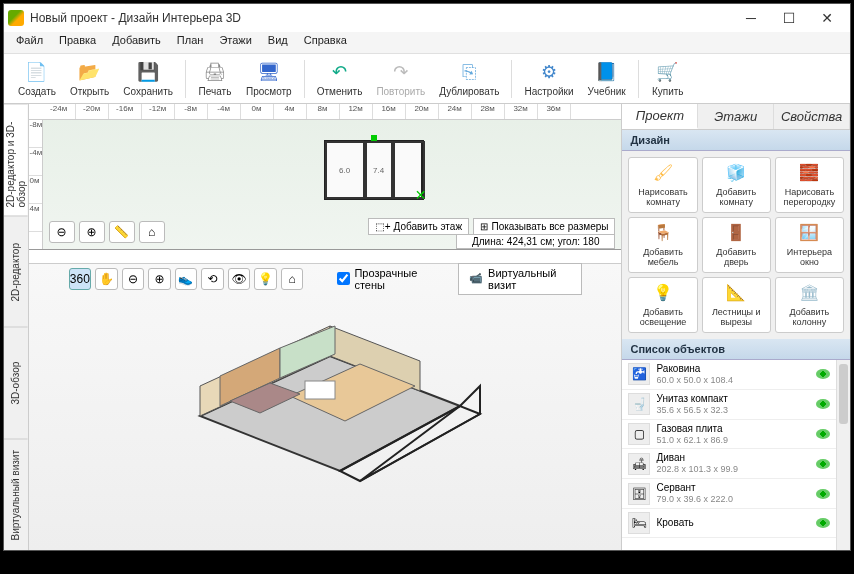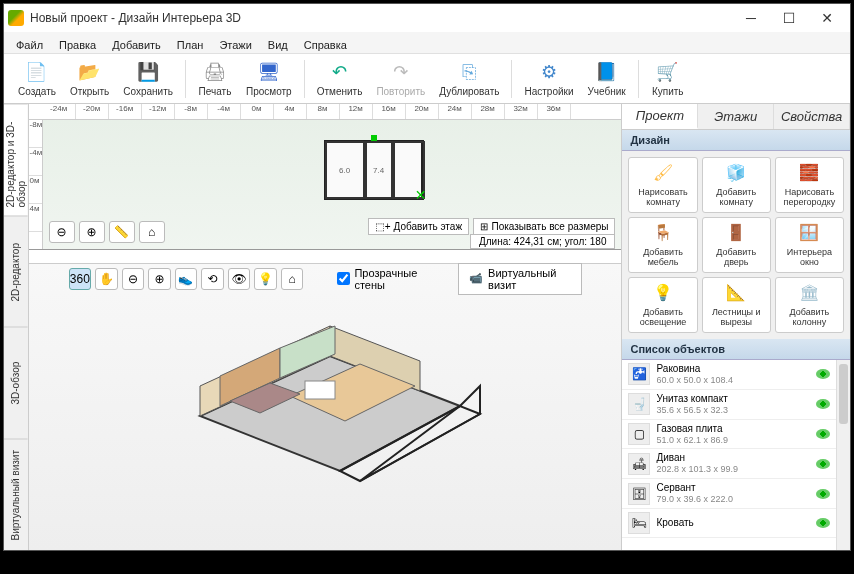--- a/index.html
+++ b/index.html
@@ -2,21 +2,21 @@
 <html><head>
 <meta charset="utf-8">
 <style>
 * { box-sizing: border-box; margin: 0; padding: 0; font-family: "Segoe UI", Tahoma, sans-serif; }
 body { background: #000; padding: 3px; width: 854px; height: 574px; overflow: hidden; }
 .window { background: #6d28d9; width: 848px; height: 548px; display: flex; flex-direction: column; border: 1px solid #555; }
 .titlebar { height: 28px; background: #fff; display: flex; align-items: center; padding: 0 4px; font-size: 12px; color: #333; }
 .titlebar .logo { width: 16px; height: 16px; background: linear-gradient(135deg,#6a0 40%,#fa0 60%); border-radius: 3px; margin-right: 6px; }
 .titlebar .spacer { flex: 1; }
 .titlebar .winbtn { width: 38px; height: 28px; display: flex; align-items: center; justify-content: center; color: #333; font-size: 14px; }
-.menubar { height: 22px; background: #f5f5f5; display: flex; align-items: flex-end; padding: 0 4px; font-size: 11px; color: #222; border-bottom: 1px solid #e0e0e0; }
+.menubar { height: 22px; background: #f5f5f5; display: flex; align-items: flex-start; padding: 0 4px; font-size: 11px; color: #222; border-bottom: 1px solid #e0e0e0; }
 .menubar span { padding: 2px 8px; }
 .toolbar { height: 50px; background: #fff; display: flex; align-items: center; padding: 2px 8px; border-bottom: 1px solid #ccc; gap: 2px; }
 .toolbtn { display: flex; flex-direction: column; align-items: center; padding: 2px 6px; font-size: 10px; color: #333; min-width: 46px; }
 .toolbtn .ico { width: 24px; height: 24px; margin-bottom: 2px; display: flex; align-items: center; justify-content: center; font-size: 18px; border-radius: 3px; }
 .toolbtn.dis { color: #aaa; }
 .tbsep { width: 1px; height: 38px; background: #ddd; margin: 0 4px; }
 .body { flex: 1; display: flex; overflow: hidden; }
 .vtabs { width: 26px; background: #f0f0f0; border-right: 1px solid #ccc; display: flex; flex-direction: column; }
 .vtab { flex: 1; writing-mode: vertical-rl; transform: rotate(180deg); font-size: 10px; display: flex; align-items: center; justify-content: center; border-bottom: 1px solid #ccc; padding: 8px 2px; color: #333; }
 .vtab.active { background: #fff; }
@@ -26,21 +26,21 @@
 .view2d { height: 130px; background: linear-gradient(#e8f0e8,#f0f5f0); position: relative; border-bottom: 1px solid #999; }
 .ruler-v { position: absolute; left: 0; top: 0; bottom: 0; width: 14px; background: #fff; border-right: 1px solid #ccc; font-size: 8px; color: #555; }
 .ruler-v span { display: block; height: 28px; writing-mode: horizontal-tb; padding-left: 1px; border-bottom: 1px solid #ddd; }
 .plan2d { position: absolute; left: 295px; top: 20px; width: 100px; height: 60px; border: 3px solid #222; background: #fafafa; }
 .plan2d .room { position: absolute; border: 2px solid #333; font-size: 8px; display: flex; align-items: center; justify-content: center; color: #666; }
 .miniTools { position: absolute; left: 20px; bottom: 6px; display: flex; gap: 4px; }
 .miniTools .mbtn { width: 26px; height: 22px; background: #fff; border: 1px solid #bbb; border-radius: 3px; display: flex; align-items: center; justify-content: center; font-size: 12px; }
 .floatBar { position: absolute; right: 6px; bottom: 0; display: flex; flex-direction: column; align-items: flex-end; font-size: 10px; }
 .floatBar .row { display: flex; gap: 4px; }
 .floatBar .fbtn { background: #fff; border: 1px solid #bbb; padding: 2px 6px; display: flex; align-items: center; gap: 3px; font-size: 10px; }
-.floatBar .info { background: #fff; border: 1px solid #bbb; padding: 1px 8px; margin-top: -1px; }
+.floatBar .info { background: #fff; border: 1px solid #bbb; padding: 1px 15px; margin-top: -1px; }
 .view3d { flex: 1; background: linear-gradient(#f8f8f8,#eee); position: relative; margin-top: 13px; }
 .iso { position: absolute; left: 50%; top: 50%; transform: translate(-50%,-55%); width: 330px; height: 220px; }
 .bottomBar { height: 30px; border-top: 1px solid #ccc; display: flex; align-items: center; padding: 0 40px; gap: 4px; }
 .bottomBar .bbtn { width: 26px; height: 22px; background: #fff; border: 1px solid #bbb; border-radius: 3px; display: flex; align-items: center; justify-content: center; font-size: 12px; }
 .bottomBar .bbtn.act { background: #cde3f7; border-color: #6aa; }
 .bottomBar .chk { margin-left: 30px; font-size: 11px; display: flex; align-items: center; gap: 4px; }
 .bottomBar .vvbtn { margin-left: 20px; background: #fff; border: 1px solid #bbb; padding: 3px 10px; font-size: 11px; display: flex; align-items: center; gap: 5px; }
 .rpanel { width: 242px; border-left: 1px solid #ccc; display: flex; flex-direction: column; background: #f8f8f8; }
 .rtabs { height: 26px; display: flex; border-bottom: 1px solid #ccc; background: #fff; }
 .rtab { flex: 1; font-size: 13px; display: flex; align-items: center; justify-content: center; border-right: 1px solid #ddd; color: #333; font-style: italic; }

